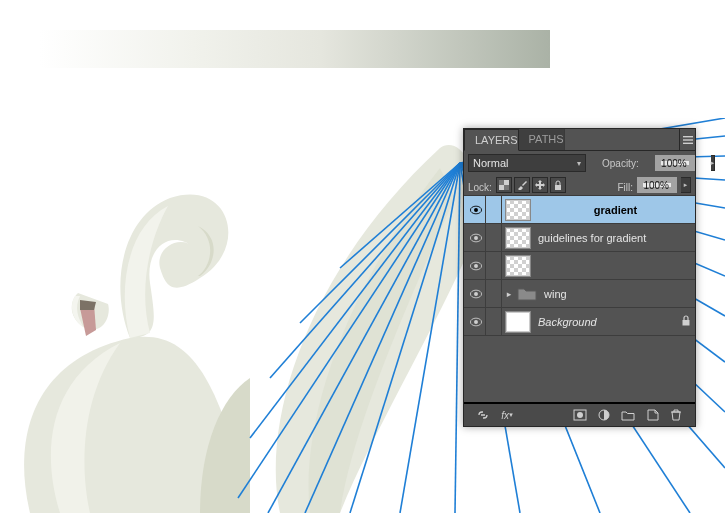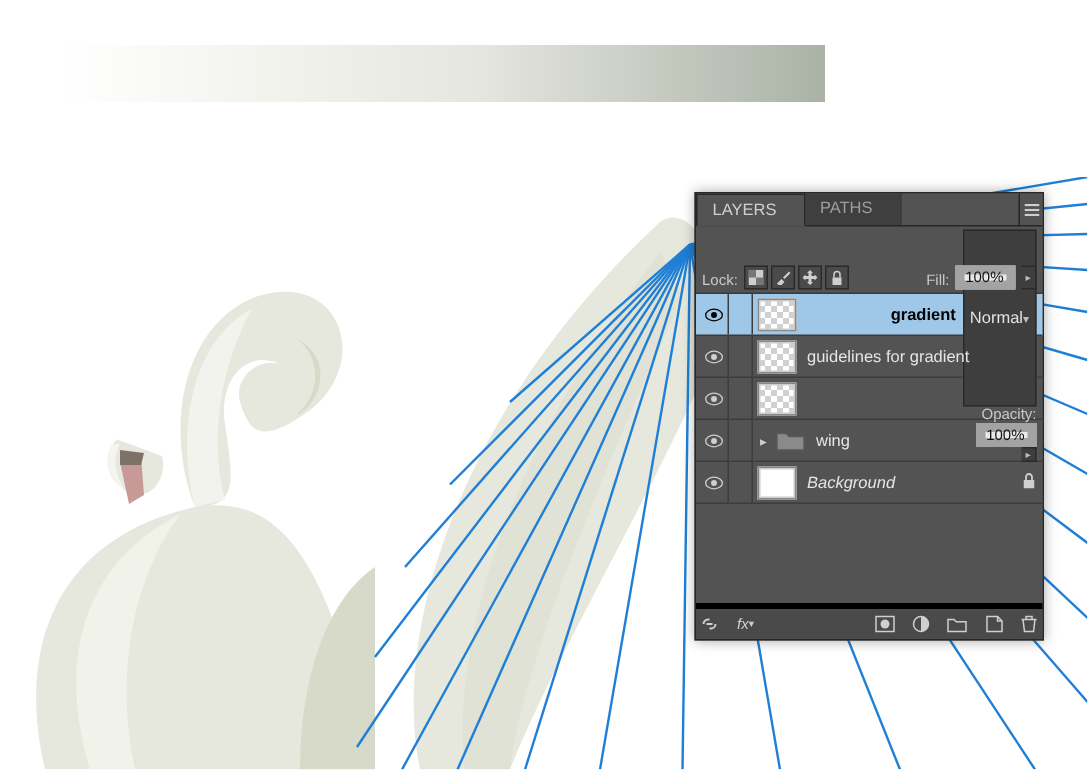--- a/index.html
+++ b/index.html
@@ -21,30 +21,30 @@
     position: absolute;
     top: 128px; left: 463px;
     width: 233px;
     background: #535353;
     border: 1px solid #272727;
     box-shadow: 0 0 8px rgba(0,0,0,0.35);
     color: #cfcfcf;
   }
   .panel-tabs { display: flex; align-items: stretch; height: 22px; background: #535353; position: relative; border-bottom: 1px solid #272727; }
   .panel-tab {
-    padding: 4px 18px 0 10px; font-size: 11px; color: #cfcfcf;
+    padding: 4px 0 0 10px; font-size: 11px; color: #cfcfcf;
     border-right: 1px solid #3a3a3a; background: #434343;
   }
   .panel-tab.active { background: #535353; border-top: 1px solid #272727; border-left: 1px solid #272727; border-right: 1px solid #272727; border-bottom: 1px solid #535353; margin-bottom: -1px; }
   .panel-tab.inactive { background: #3f3f3f; color: #9d9d9d; }
   .panel-menu-btn { position: absolute; right: 0; top: 0; width: 16px; height: 22px; display:flex; align-items:center; justify-content:center; color:#cfcfcf; border-left:1px solid #272727;}
   .panel-menu-btn svg { display:block; }
 
   .panel-options { background: #535353; padding: 2px 4px; border-bottom: 1px solid #3a3a3a; }
-  .opt-row { display: flex; align-items: flex-end; height: 20px; gap: 0; flex-direction: column; }
+  .opt-row { display: flex; align-items: center; height: 20px; gap: 16px; }
   .blend-select {
     flex: 0 0 118px; height: 18px; background: #3e3e3e; border: 1px solid #2a2a2a;
     display: flex; align-items: center; justify-content: space-between; padding: 0 4px; color: #e3e3e3;
   }
   .blend-select .arrow { font-size: 8px; color:#bdbdbd; }
   .opt-label { color: #c8c8c8; font-size: 10px; margin-left: auto; }
   .pct-box { width: 40px; height: 16px; background: #e9e9e9; border:6px solid #a3a3a3; color:#111; font-size:10px; display:flex; align-items:center; justify-content:flex-end; padding:0 2px; }
   .pct-drop { width:10px; height:16px; background:#3e3e3e; border:1px solid #2a2a2a; border-left:none; display:flex; align-items:center; justify-content:center; font-size:7px; color:#bdbdbd; }
   .lock-row { display:flex; align-items:flex-end; height:20px; gap:4px; }
   .lock-label { font-size:10px; color:#c8c8c8; }
@@ -75,22 +75,22 @@
   }
   .thumb.white-fill { background: #fff; }
   .layer-name { padding-left: 4px; font-size: 11px; color:#e5e5e5; flex:1; white-space:nowrap; overflow:hidden; text-overflow:ellipsis; }
   .layer-row.selected .layer-name { color:#000; font-weight:bold;text-align:center; }
   .layer-name.italic { font-style: italic; }
   .folder-icon { width:22px; height:18px; display:flex; align-items:center; justify-content:center; }
   .disclosure { width:10px; text-align:center; color:#cfcfcf; font-size:9px; }
   .lock-indicator { width:14px; font-size:10px; color:#cfcfcf; text-align:center; }
 
   .panel-footer {
-    height: 24px; background: #4a4a4a; border-top:4px solid #000000;
-    display:flex; align-items:center; justify-content:flex-end; gap:6px; padding:0 0;
+    height: 24px; background: #4a4a4a; border-top:2px solid #000000;
+    display:flex; align-items:center; justify-content:flex-end; gap:6px; padding:0 10px;
   }
   .footer-btn { width:18px; height:16px; display:flex; align-items:center; justify-content:center; color:#cfcfcf; font-size:11px; }
   .footer-left { margin-right:auto; display:flex; gap:6px; }
 </style>
 </head>
 <body>
 
 <div class="canvas">
 
   <div class="gradient-bar"></div>

